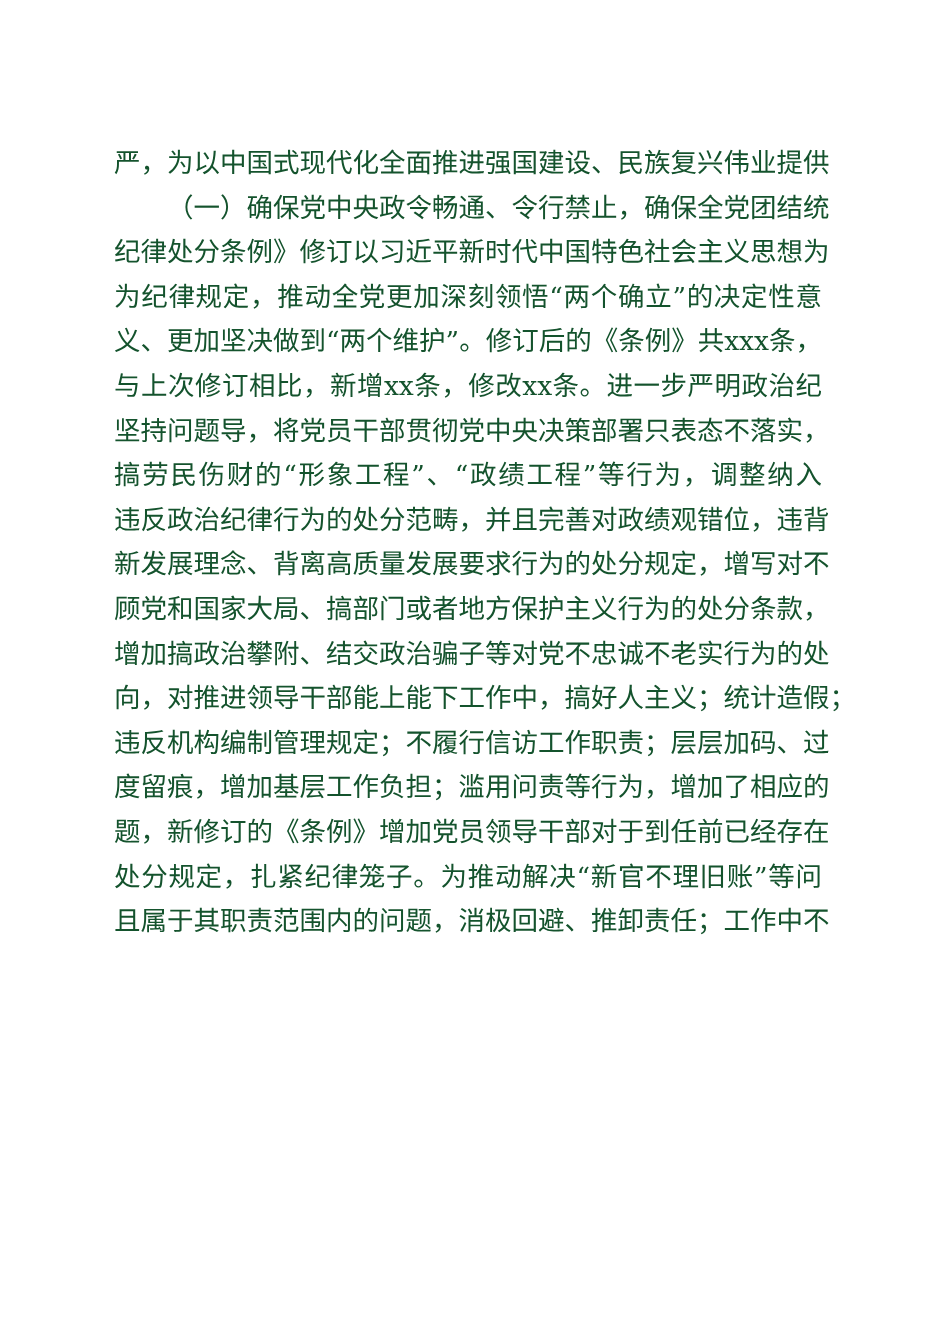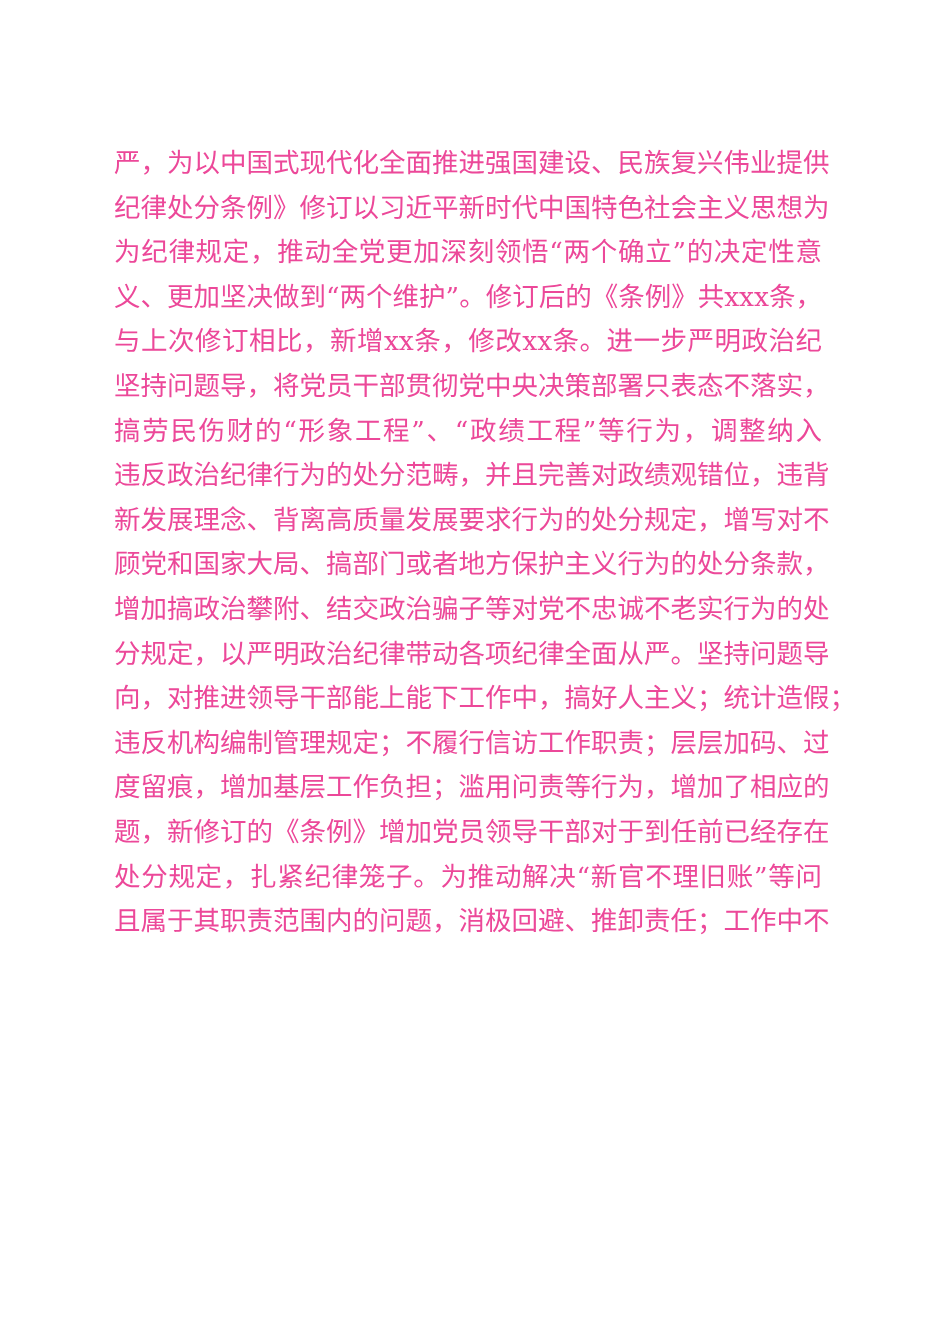--- a/index.html
+++ b/index.html
@@ -15,21 +15,21 @@
     overflow: hidden;
     font-family: "DejaVu Serif", "Liberation Serif", serif;
   }
   .doc-body {
     position: absolute;
     left: 114px;
     top: 141px;
     width: 708px;
     font-size: 26.5px;
     line-height: 44.6px;
-    color: #ec4899;
+    color: #14532d;
     letter-spacing: 0;
   }
   .paragraph {
     margin: 0;
     padding: 0;
   }
   .line {
     text-align: justify;
     text-align-last: justify;
     -moz-text-align-last: justify;
@@ -48,31 +48,31 @@
 </style>
 </head>
 <body>
 
 <div class="page">
   <div class="doc-body">
       <div class="paragraph">
         <div class="line">严，为以中国式现代化全面推进强国建设、民族复兴伟业提供</div>
       </div>
       <div class="paragraph">
+        <div class="line indent">（一）确保党中央政令畅通、令行禁止，确保全党团结统</div>
         <div class="line">纪律处分条例》修订以习近平新时代中国特色社会主义思想为</div>
         <div class="line">为纪律规定，推动全党更加深刻领悟“两个确立”的决定性意</div>
         <div class="line">义、更加坚决做到“两个维护”。修订后的《条例》共xxx条，</div>
         <div class="line">与上次修订相比，新增xx条，修改xx条。进一步严明政治纪</div>
         <div class="line">坚持问题导，将党员干部贯彻党中央决策部署只表态不落实，</div>
         <div class="line">搞劳民伤财的“形象工程”、“政绩工程”等行为，调整纳入</div>
         <div class="line">违反政治纪律行为的处分范畴，并且完善对政绩观错位，违背</div>
         <div class="line">新发展理念、背离高质量发展要求行为的处分规定，增写对不</div>
         <div class="line">顾党和国家大局、搞部门或者地方保护主义行为的处分条款，</div>
         <div class="line">增加搞政治攀附、结交政治骗子等对党不忠诚不老实行为的处</div>
-        <div class="line">分规定，以严明政治纪律带动各项纪律全面从严。坚持问题导</div>
         <div class="line">向，对推进领导干部能上能下工作中，搞好人主义；统计造假；</div>
         <div class="line">违反机构编制管理规定；不履行信访工作职责；层层加码、过</div>
         <div class="line">度留痕，增加基层工作负担；滥用问责等行为，增加了相应的</div>
         <div class="line">题，新修订的《条例》增加党员领导干部对于到任前已经存在</div>
         <div class="line">处分规定，扎紧纪律笼子。为推动解决“新官不理旧账”等问</div>
         <div class="line">且属于其职责范围内的问题，消极回避、推卸责任；工作中不</div>
       </div>
     </div>
 </div>
 

